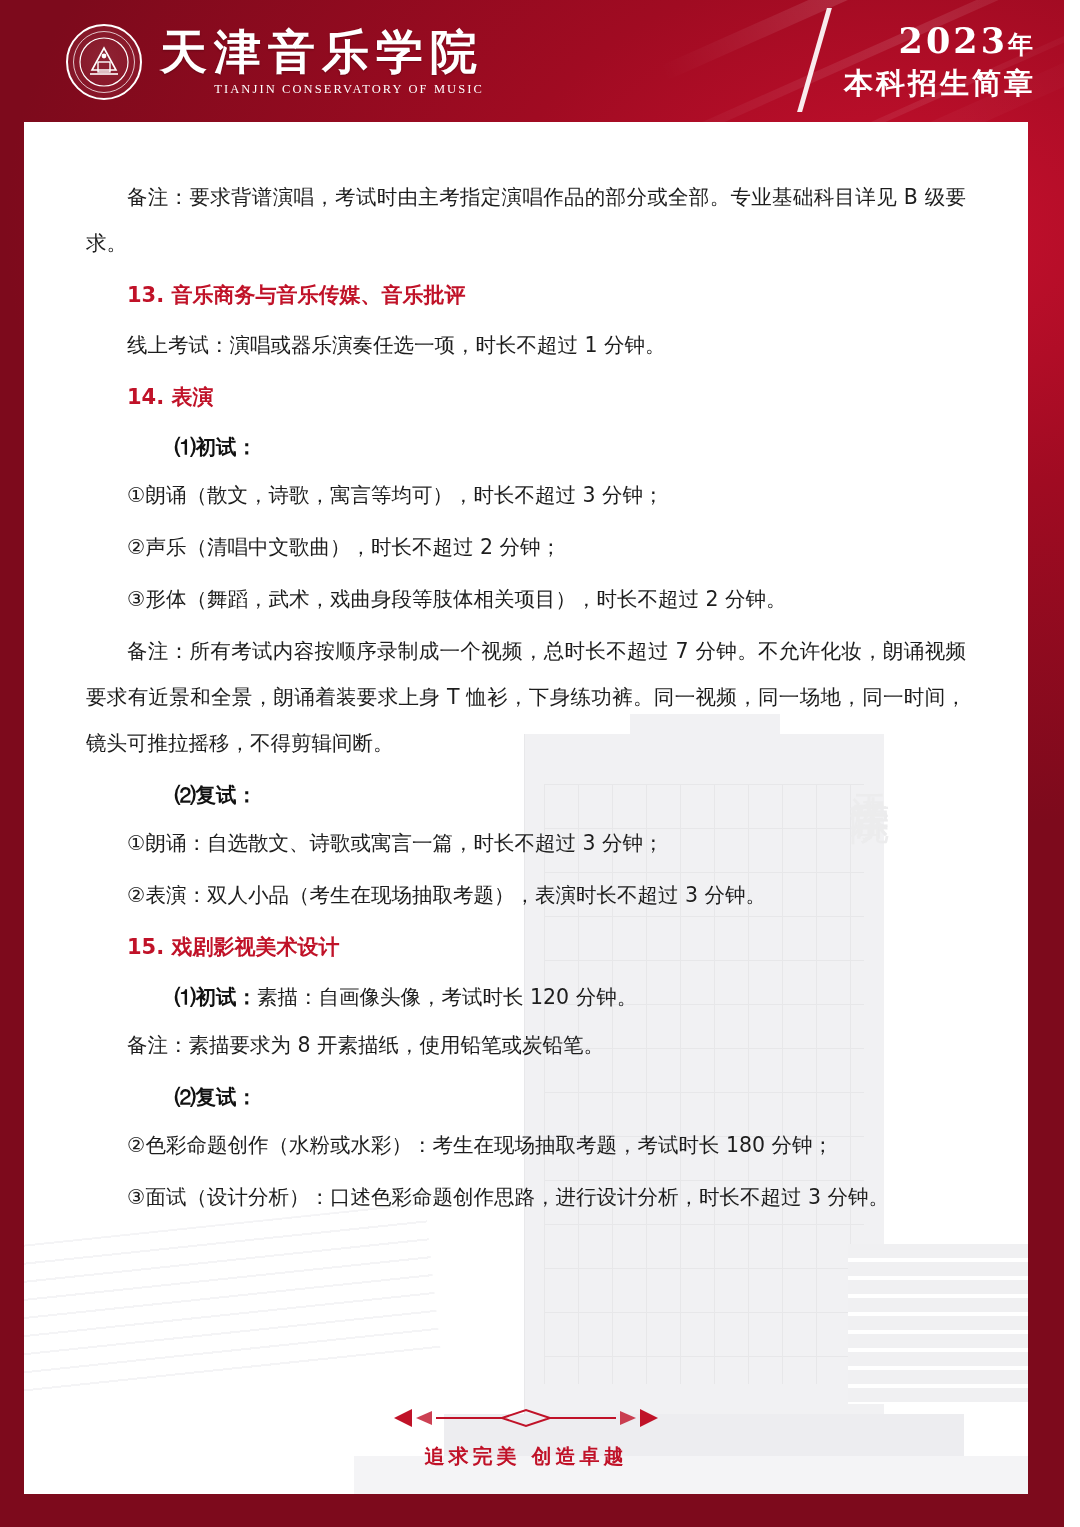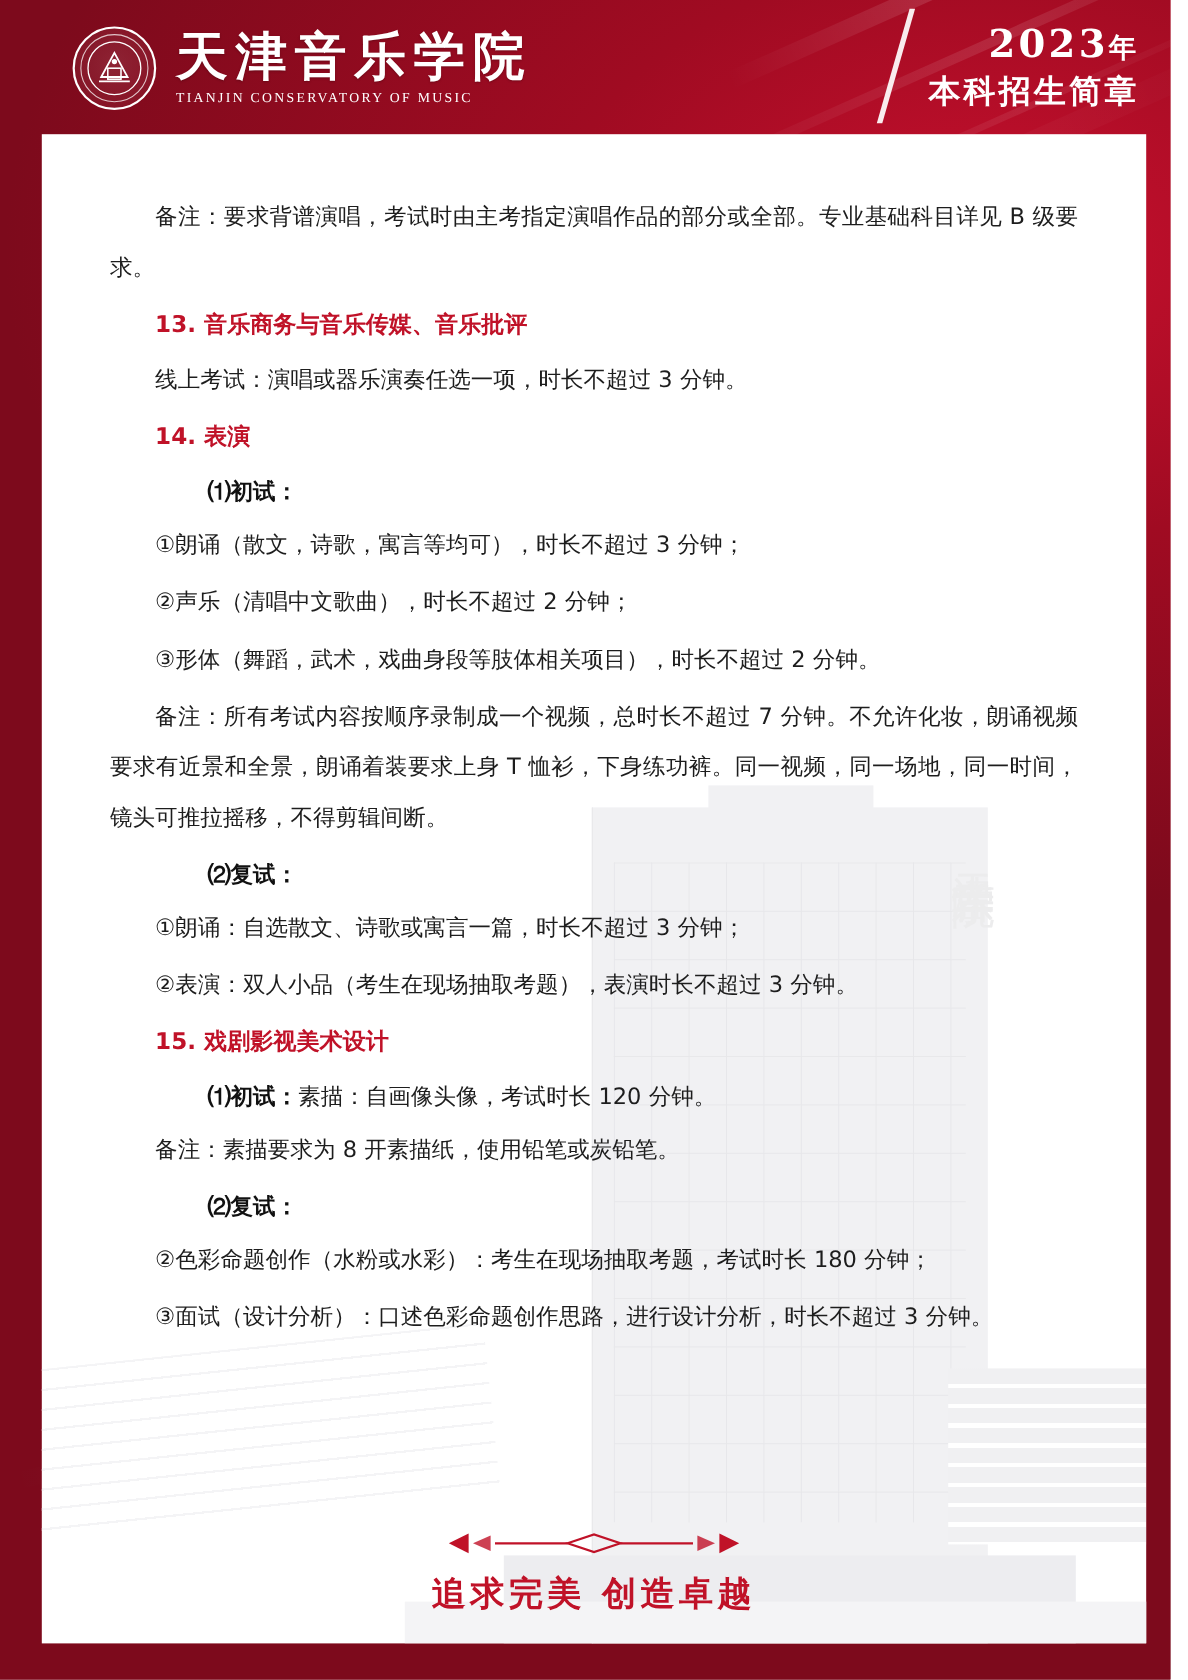--- a/index.html
+++ b/index.html
@@ -63,20 +63,21 @@
     letter-spacing: 7px;
     line-height: 1.05;
     text-shadow: 0 1px 2px rgba(0,0,0,.25);
   }
   .en-name {
     margin-top: 6px;
     font-size: 12.5px;
     color: #ffffff;
     letter-spacing: 2.1px;
     font-family: "Liberation Serif", serif;
+    text-align: right;
   }
   .header-right {
     position: absolute; right: 44px; top: 20px;
     text-align: right;
   }
   .year {
     font-family: "DejaVu Serif", "Liberation Serif", serif;
     font-weight: 700;
     font-size: 35px; color: #ffffff; letter-spacing: 3px;
     line-height: 1.2;
@@ -91,21 +92,21 @@
   .header-slash {
     position: absolute; left: 812px; top: 8px;
     width: 5px; height: 104px;
     background: #ffffff; opacity: .92;
     transform: skewX(-16deg);
   }
 
   
   .sheet {
     position: absolute;
-    left: 38px; top: 122px;
+    left: 24px; top: 122px;
     width: 1004px; height: 1372px;
     background: #ffffff;
   }
 
   
   .watermark { position: absolute; inset: 0; overflow: hidden; pointer-events: none; }
   .bldg {
     position: absolute; left: 500px; bottom: 0; width: 360px; height: 760px;
     background: #f1f1f3;
     border-left: 1px solid #e8e8ea;
@@ -188,21 +189,21 @@
   .footer {
     position: absolute; left: 0; bottom: 24px; width: 1004px;
     text-align: center; z-index: 3;
   }
   .orn {
     display: block; margin: 0 auto 12px auto;
   }
   .motto {
     font-family: "DejaVu Serif", "Liberation Serif", serif;
     font-weight: 700;
-    font-size: 31px;
+    font-size: 20px;
     color: #c01228;
     letter-spacing: 4px;
   }
 </style>
 </head>
 <body>
 
 <div class="page">
 
   <div class="streak s1"></div>
@@ -250,21 +251,21 @@
       <div class="podium2"></div>
       <div class="wm-text">天津音乐学院</div>
     </div>
 
     <div class="content">
 
       <p class="indent">备注：要求背谱演唱，考试时由主考指定演唱作品的部分或全部。专业基础科目详见 B 级要求。</p>
 
       <div class="heading">13. 音乐商务与音乐传媒、音乐批评</div>
 
-      <p class="indent">线上考试：演唱或器乐演奏任选一项，时长不超过 3 分钟。</p>
+      <p class="indent">线上考试：演唱或器乐演奏任选一项，时长不超过 1 分钟。</p>
 
       <div class="heading">14. 表演</div>
 
       <div class="sub"><b>⑴初试：</b></div>
 
       <p class="indent">①朗诵（散文，诗歌，寓言等均可），时长不超过 3 分钟；</p>
       <p class="indent">②声乐（清唱中文歌曲），时长不超过 2 分钟；</p>
       <p class="indent">③形体（舞蹈，武术，戏曲身段等肢体相关项目），时长不超过 2 分钟。</p>
       <p class="indent">备注：所有考试内容按顺序录制成一个视频，总时长不超过 7 分钟。不允许化妆，朗诵视频要求有近景和全景，朗诵着装要求上身 T 恤衫，下身练功裤。同一视频，同一场地，同一时间，镜头可推拉摇移，不得剪辑间断。</p>
 

